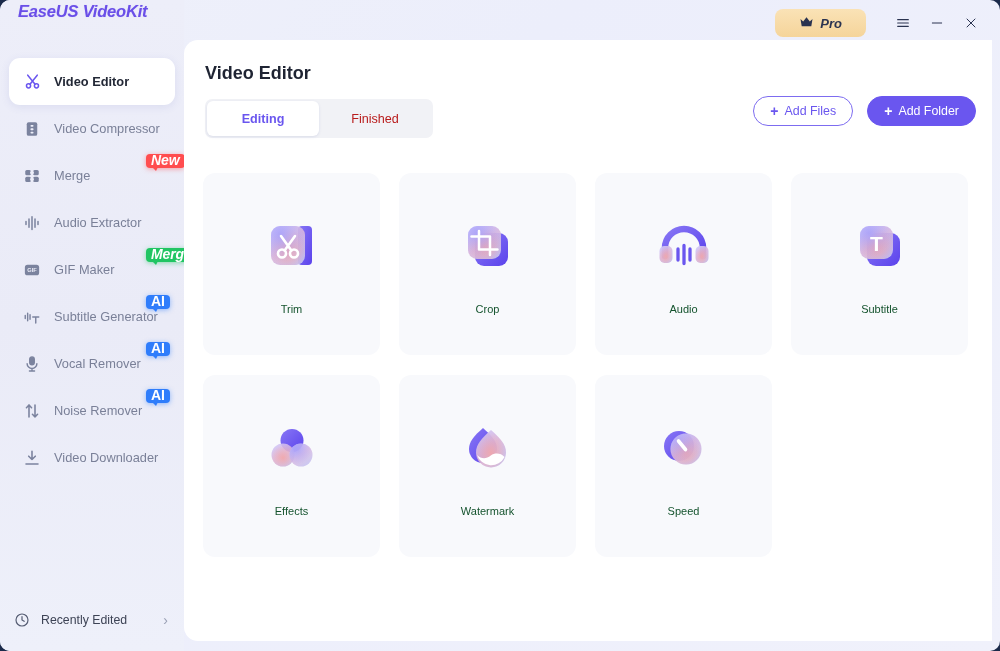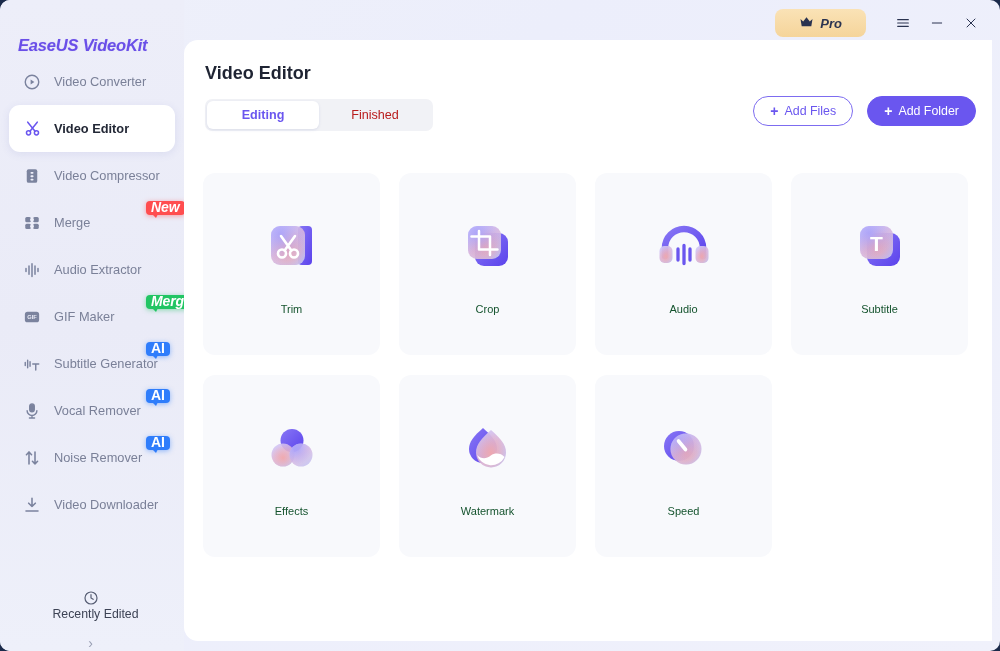--- a/index.html
+++ b/index.html
@@ -25,21 +25,21 @@
   
   .sidebar {
     position: absolute;
     left: 0; top: 0;
     width: 184px; height: 651px;
     background: linear-gradient(180deg, #edeef9 0%, #eaebf7 50%, #eef0fa 100%);
   }
 
   .logo {
     position: absolute;
-    left: 18px; top: 36px;
+    left: 18px; top: 2px;
     font-size: 16.5px;
     font-weight: bold;
     font-style: italic;
     color: #6a4fe8;
     letter-spacing: -0.2px;
     text-shadow: 0 0 1px rgba(120,90,240,.25);
   }
 
   .nav {
     position: absolute;
@@ -115,21 +115,20 @@
   .badge-ai   { font-style: normal; }
 
   .sidebar-footer {
     position: absolute;
     left: 0; bottom: 0;
     width: 184px; height: 62px;
     display: flex;
     align-items: center;
     padding: 0 16px 0 13px;
     cursor: pointer;
-    flex-direction: column;
   }
   .sf-icon { width: 18px; height: 18px; color: #565d73; display: flex; align-items: center; justify-content: center; }
   .sf-label { margin-left: 10px; font-size: 12.3px; color: #3d4355; flex: 1; }
   .sf-chevron { color: #9aa0b4; font-size: 14px; }
 
   
   .main {
     position: absolute;
     left: 184px; top: 40px;
     width: 808px; height: 601px;
@@ -141,21 +140,21 @@
     position: absolute;
     left: 21px; top: 23px;
     font-size: 18px;
     font-weight: bold;
     color: #1f2433;
   }
 
   .segmented {
     position: absolute;
     left: 21px; top: 59px;
-    width: 228px; height: 32px;
+    width: 228px; height: 39px;
     background: #f1f2f6;
     border-radius: 7px;
     display: flex;
     padding: 2px;
   }
   .seg-btn {
     flex: 1;
     display: flex;
     align-items: center;
     justify-content: center;
@@ -268,29 +267,20 @@
   }
 </style>
 </head>
 <body>
 
 <div class="app-window">
 
   <div class="sidebar">
     <div class="logo">EaseUS VideoKit</div>
     <div class="nav" id="nav">
-        <div class="nav-item">
-          <span class="nav-icon">
-            <svg width="18" height="18" viewBox="0 0 24 24" fill="none" stroke="currentColor" stroke-width="1.9">
-              <circle cx="12" cy="12" r="9"></circle>
-              <path d="M10.2 8.6l5 3.4-5 3.4z" fill="currentColor" stroke="none"></path>
-            </svg>
-          </span>
-          <span class="nav-label">Video Converter</span>
-        </div>
         <div class="nav-item active">
           <span class="nav-icon">
             <svg width="19" height="19" viewBox="0 0 24 24" fill="none" stroke="currentColor" stroke-width="1.9" stroke-linecap="round">
               <circle cx="7" cy="17.5" r="2.6"></circle>
               <circle cx="17" cy="17.5" r="2.6"></circle>
               <path d="M8.8 15.4L18 4M15.2 15.4L6 4"></path>
             </svg>
           </span>
           <span class="nav-label">Video Editor</span>
         </div>

